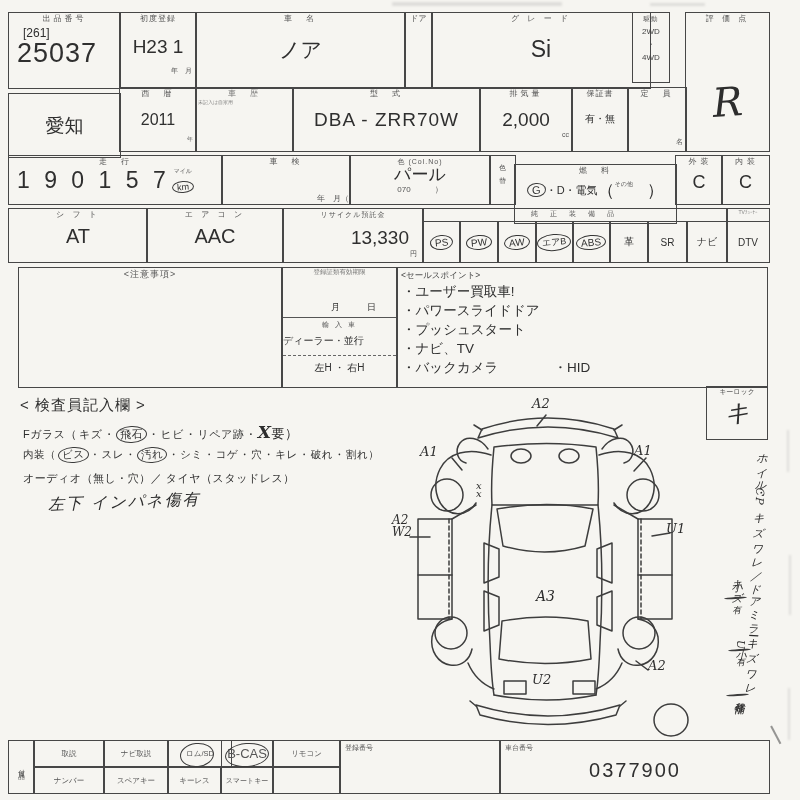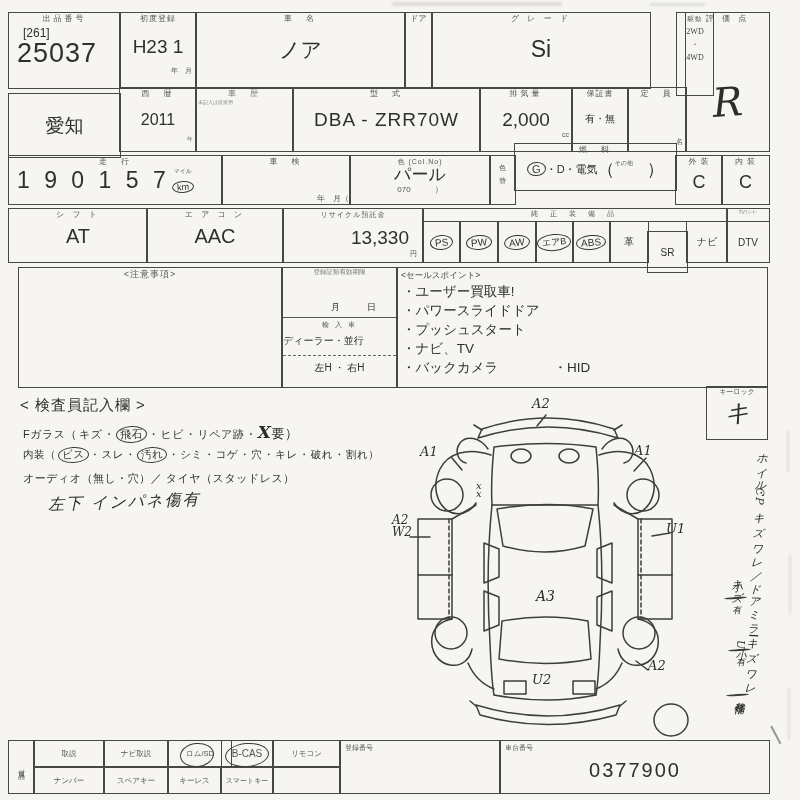--- a/index.html
+++ b/index.html
@@ -56,21 +56,21 @@
 
   <div class="cell" style="left:404px;top:12px;width:29px;height:77px;">
     <div class="hdr tight" style="letter-spacing:0;">ドア</div>
   </div>
 
   <div class="cell" style="left:431px;top:12px;width:220px;height:77px;">
     <div class="hdr">グ レ ー ド</div>
     <div class="vcenter" style="height:52px;font-size:23px;">Si</div>
   </div>
 
-  <div class="cell" style="left:676px;top:12px;width:38px;height:84px;font-family:Liberation Serif, serif;">
+  <div class="cell" style="left:632px;top:12px;width:38px;height:71px;">
     <div class="hdr tight" style="font-size:6.5px;">駆動</div>
     <div style="font-size:8px;text-align:center;line-height:1.6;margin-top:4px;color:#444;">
       <div>2WD</div>
       <div>・</div>
       <div>4WD</div>
     </div>
   </div>
 
   <div class="cell" style="left:685px;top:12px;width:85px;height:140px;">
     <div class="hdr">評 価 点</div>
@@ -135,21 +135,21 @@
     <div style="font-size:8px;text-align:center;color:#555;">070　　　）</div>
   </div>
 
   <div class="cell" style="left:489px;top:155px;width:27px;height:50px;">
     <div style="font-size:7px;text-align:center;line-height:1.8;margin-top:6px;color:#555;">
       <div>色</div>
       <div>替</div>
     </div>
   </div>
 
-  <div class="cell" style="left:514px;top:143px;width:163px;height:48px;">
+  <div class="cell" style="left:514px;top:164px;width:163px;height:60px;">
     <div class="hdr">燃　料</div>
     <div style="display:flex;align-items:center;justify-content:center;margin-top:3px;font-size:11px;">
       <span class="oval" style="font-size:11px;">G</span>
       <span>・D・電気</span>
       <span style="font-size:17px;font-weight:300;">（</span>
       <span style="font-size:6px;color:#555;position:relative;top:-6px;">その他</span>
       <span style="font-size:17px;font-weight:300;margin-left:14px;">）</span>
     </div>
   </div>
 
@@ -197,21 +197,21 @@
   </div>
   <div class="cell vcenter" style="left:535px;top:221px;width:39px;height:42px;font-size:9px;">
     <span class="eq" data-c="true">エアB</span>
   </div>
   <div class="cell vcenter" style="left:572px;top:221px;width:39px;height:42px;font-size:10px;">
     <span class="eq" data-c="true">ABS</span>
   </div>
   <div class="cell vcenter" style="left:609px;top:221px;width:40px;height:42px;font-size:10px;">
     <span class="eq" data-c="false">革</span>
   </div>
-  <div class="cell vcenter" style="left:647px;top:221px;width:41px;height:42px;font-size:10px;margin-top:10px;">
+  <div class="cell vcenter" style="left:647px;top:221px;width:41px;height:42px;font-size:10px;">
     <span class="eq" data-c="false">SR</span>
   </div>
   <div class="cell vcenter" style="left:686px;top:221px;width:42px;height:42px;font-size:10px;">
     <span class="eq" data-c="false">ナビ</span>
   </div>
   <div class="cell vcenter" style="left:726px;top:221px;width:44px;height:42px;font-size:10px;">
     <span>DTV</span>
   </div>
 
   <div class="cell" style="left:18px;top:267px;width:264px;height:121px;">
@@ -353,21 +353,21 @@
 
   <div class="cell vcenter" style="left:34px;top:740px;width:70px;height:27px;font-size:7.5px;color:#555;">
       <span>取説</span>
     </div>
   <div class="cell vcenter" style="left:104px;top:740px;width:64px;height:27px;font-size:7.5px;color:#555;">
       <span>ナビ取説</span>
     </div>
   <div class="cell vcenter" style="left:168px;top:740px;width:64px;height:27px;font-size:7.5px;color:#555;">
       <span>ロム/SD</span>
     </div>
-  <div class="cell vcenter" style="left:221px;top:740px;width:52px;height:27px;font-size:10px;color:#555;">
+  <div class="cell vcenter" style="left:221px;top:740px;width:52px;height:27px;font-size:13px;color:#555;">
       <span>B-CAS</span>
     </div>
   <div class="cell vcenter" style="left:273px;top:740px;width:67px;height:27px;font-size:7.5px;color:#555;">
       <span>リモコン</span>
     </div>
 
   <div class="cell vcenter" style="left:34px;top:767px;width:70px;height:27px;font-size:7.5px;color:#555;">
       <span>ナンバー</span>
     </div>
   <div class="cell vcenter" style="left:104px;top:767px;width:64px;height:27px;font-size:7.5px;color:#555;">

